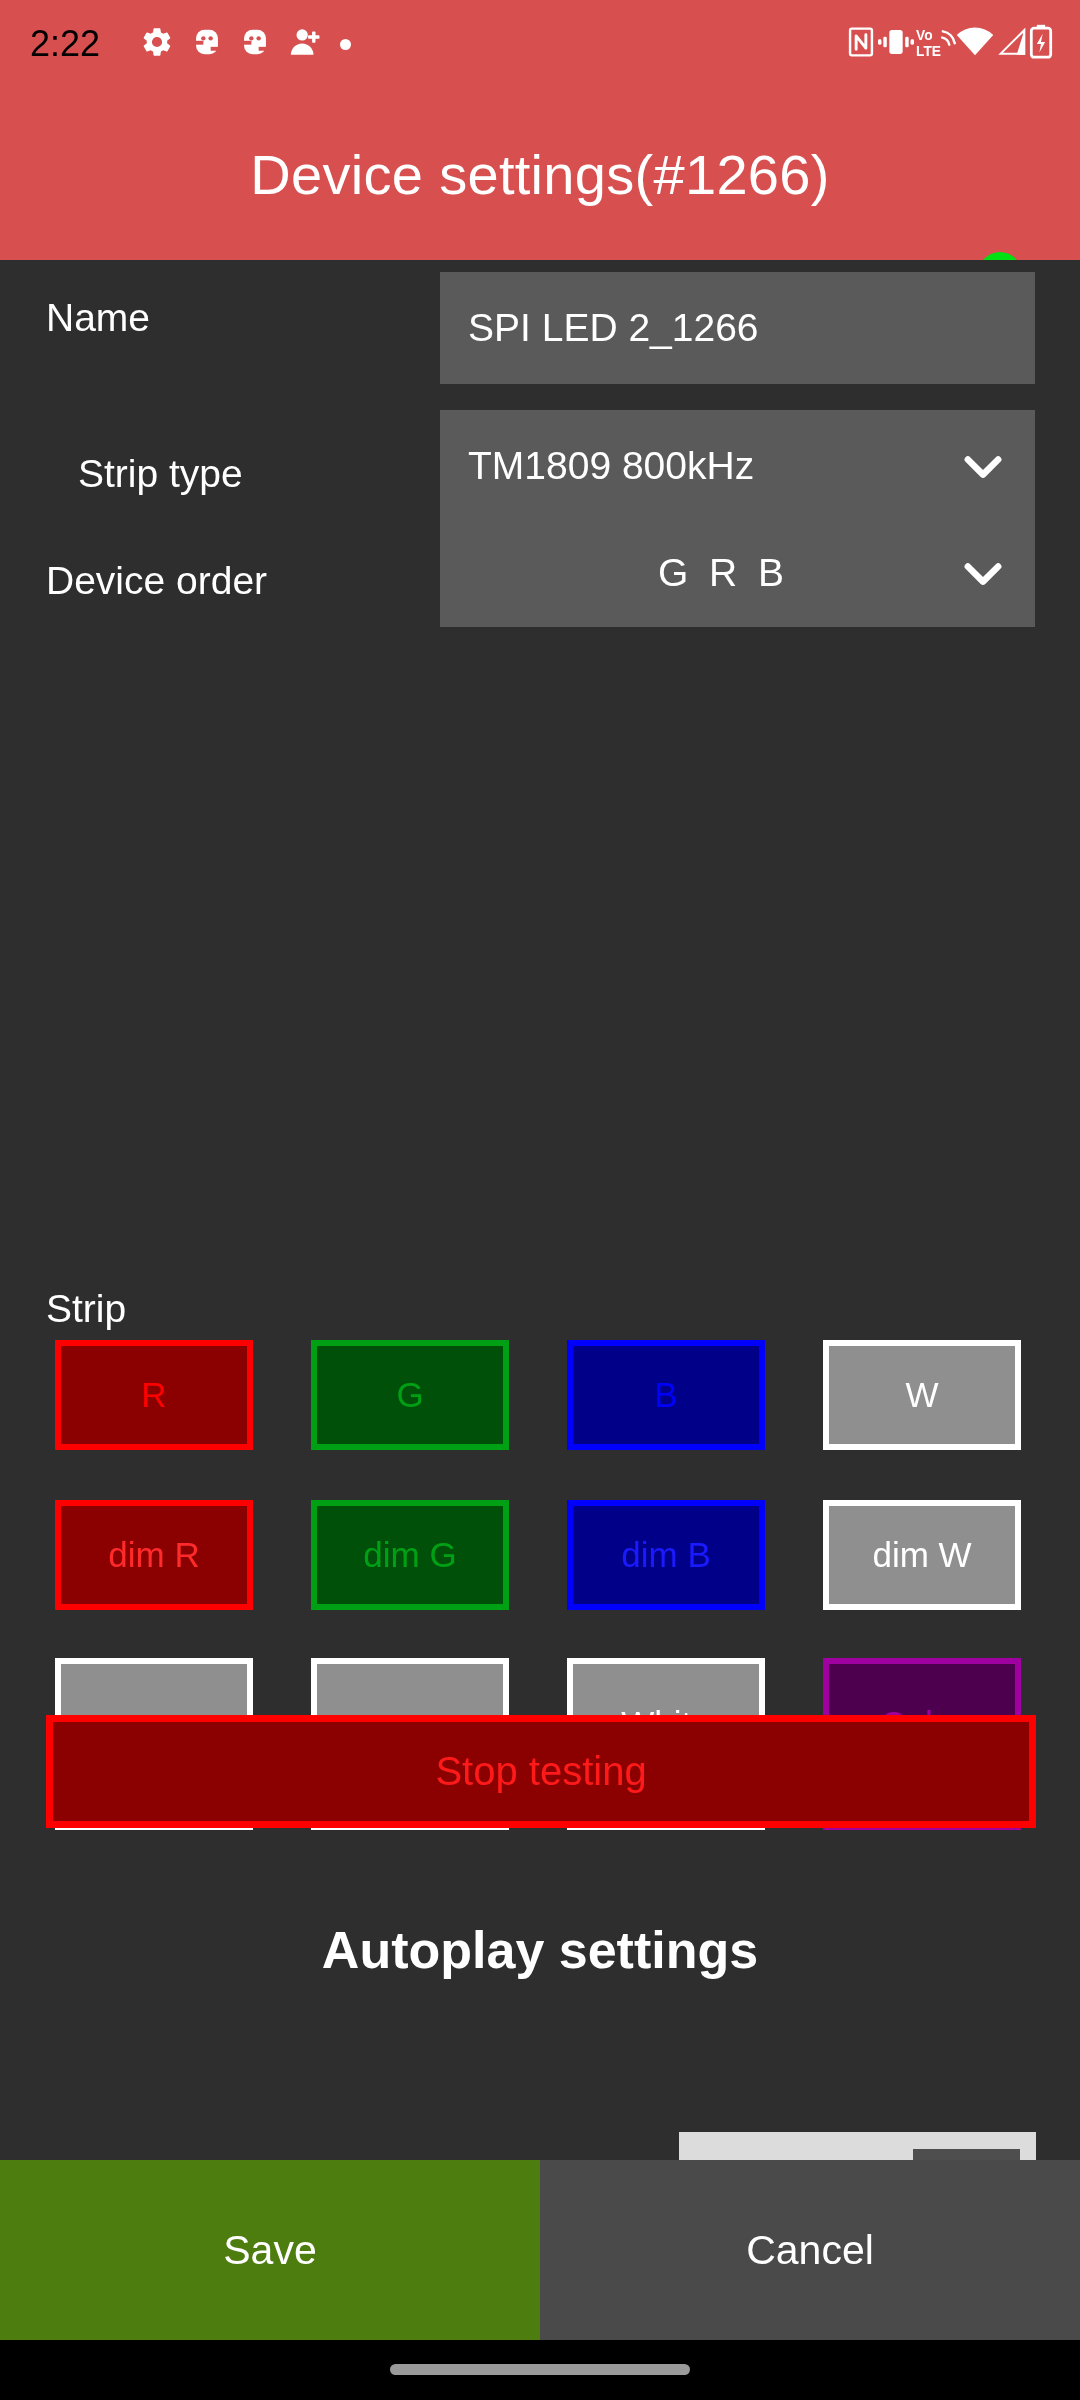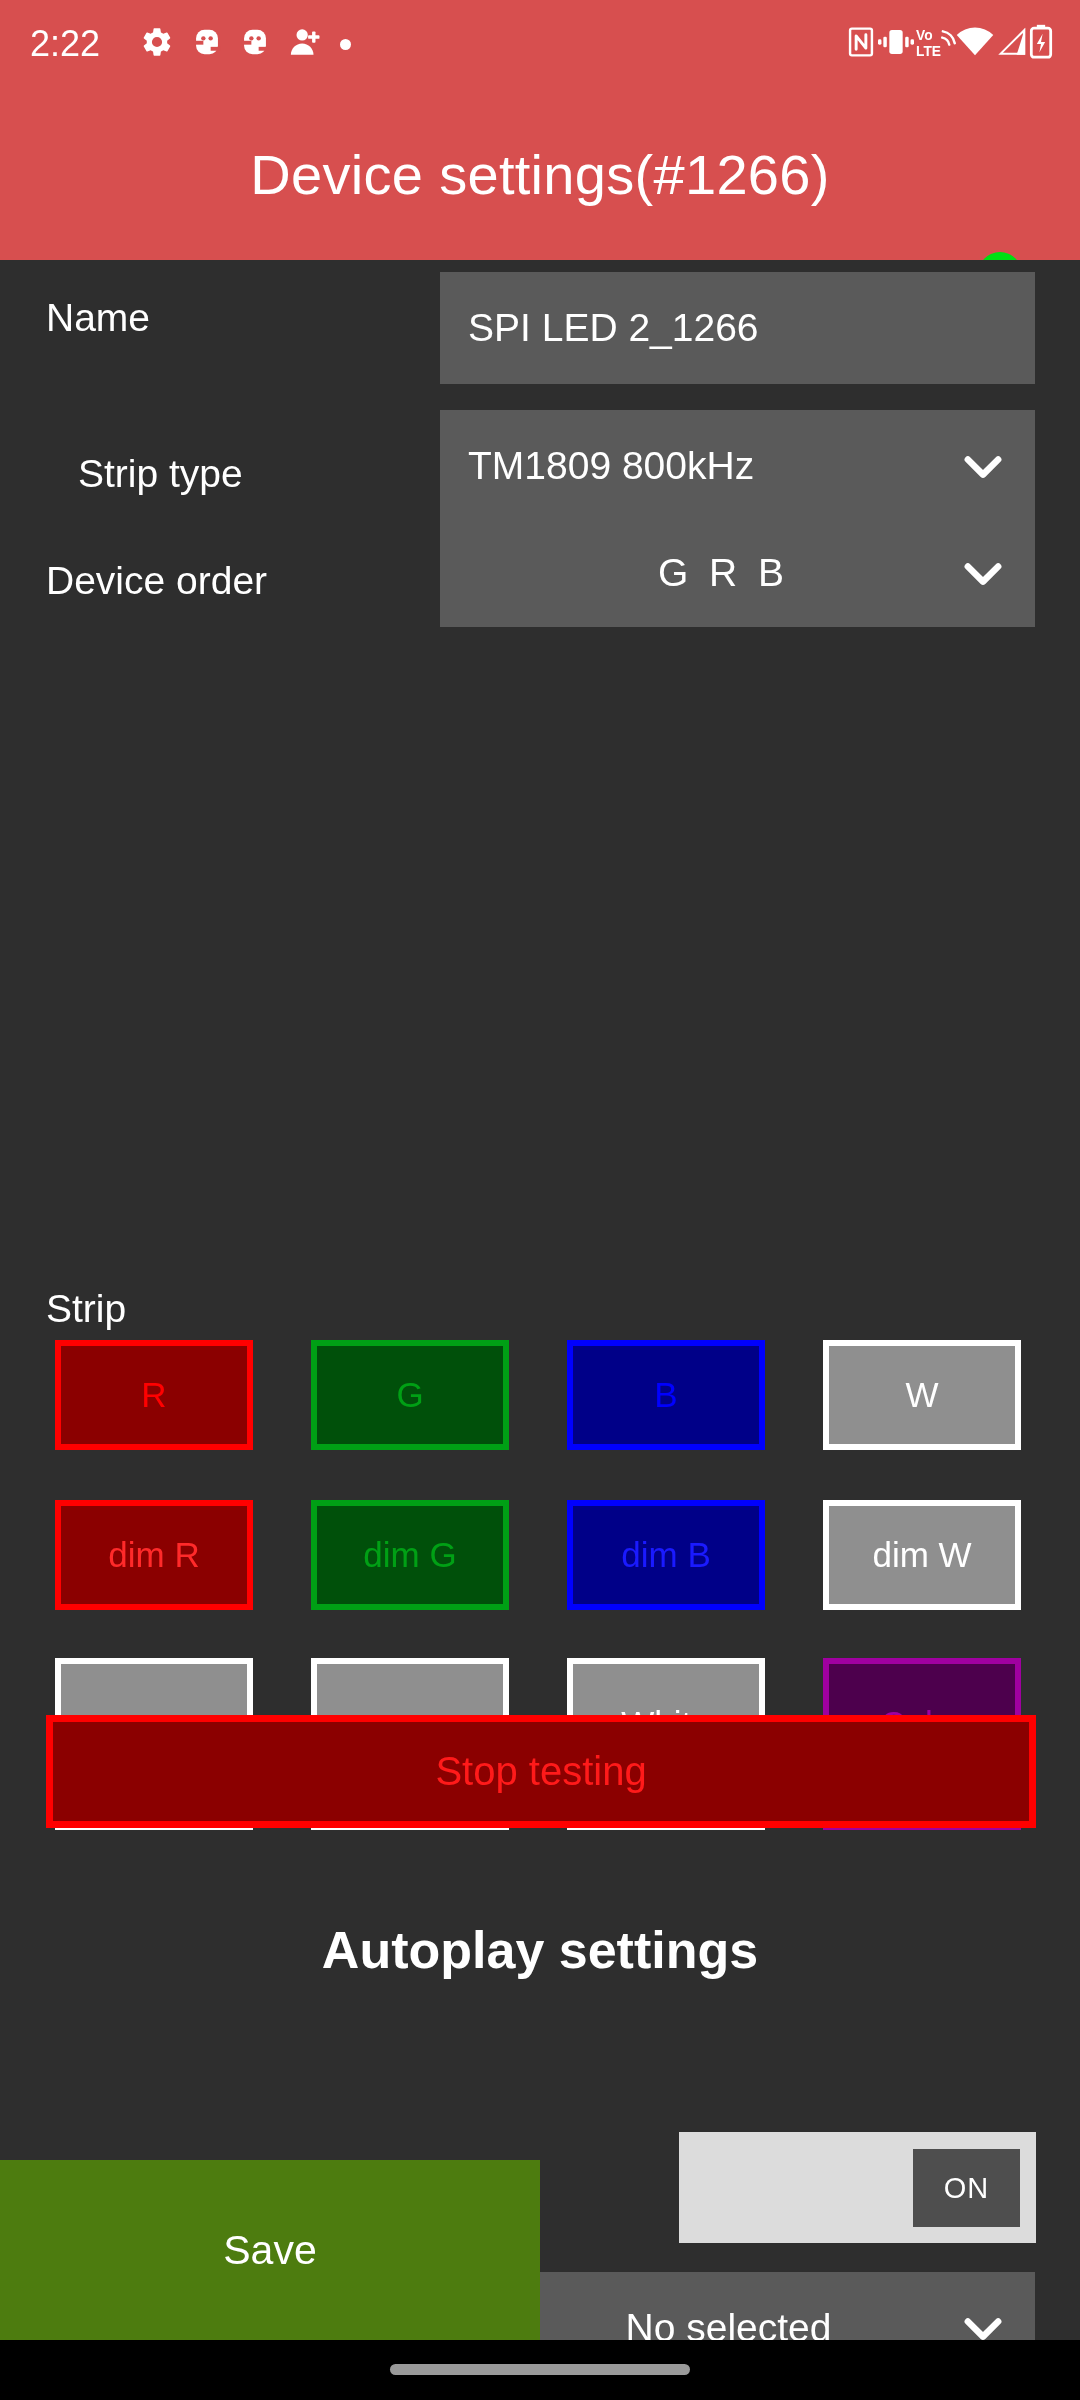--- a/index.html
+++ b/index.html
@@ -23,21 +23,21 @@
     position: absolute;
     left: 0; top: 0;
     width: 1080px; height: 88px;
     background: #d74f4f;
     display: flex;
     align-items: center;
     box-sizing: border-box;
     padding: 0 26px 0 30px;
   }
   #statusbar .clock {
-    color: #ffffff;
+    color: #000000;
     font-size: 36px;
     letter-spacing: 0px;
     margin-right: 22px;
     white-space: nowrap;
   }
   .sb-left { display: flex; align-items: center; gap: 18px; }
   .sb-right { display: flex; align-items: center; margin-left: auto; }
   .sb-icon { display: block; }
   .sb-dot {
     width: 11px; height: 11px;
@@ -414,19 +414,20 @@
             <path d="M5 9l7 7 7-7"></path>
           </svg>
         </span>
       </div>
     </div>
 
   </div>
 
   <div id="footer">
     <div id="save-button">Save</div>
+    <div id="cancel-button">Cancel</div>
   </div>
 
   <div id="navbar">
     <div class="pill"></div>
   </div>
 
 </div>
 
 </body></html>

